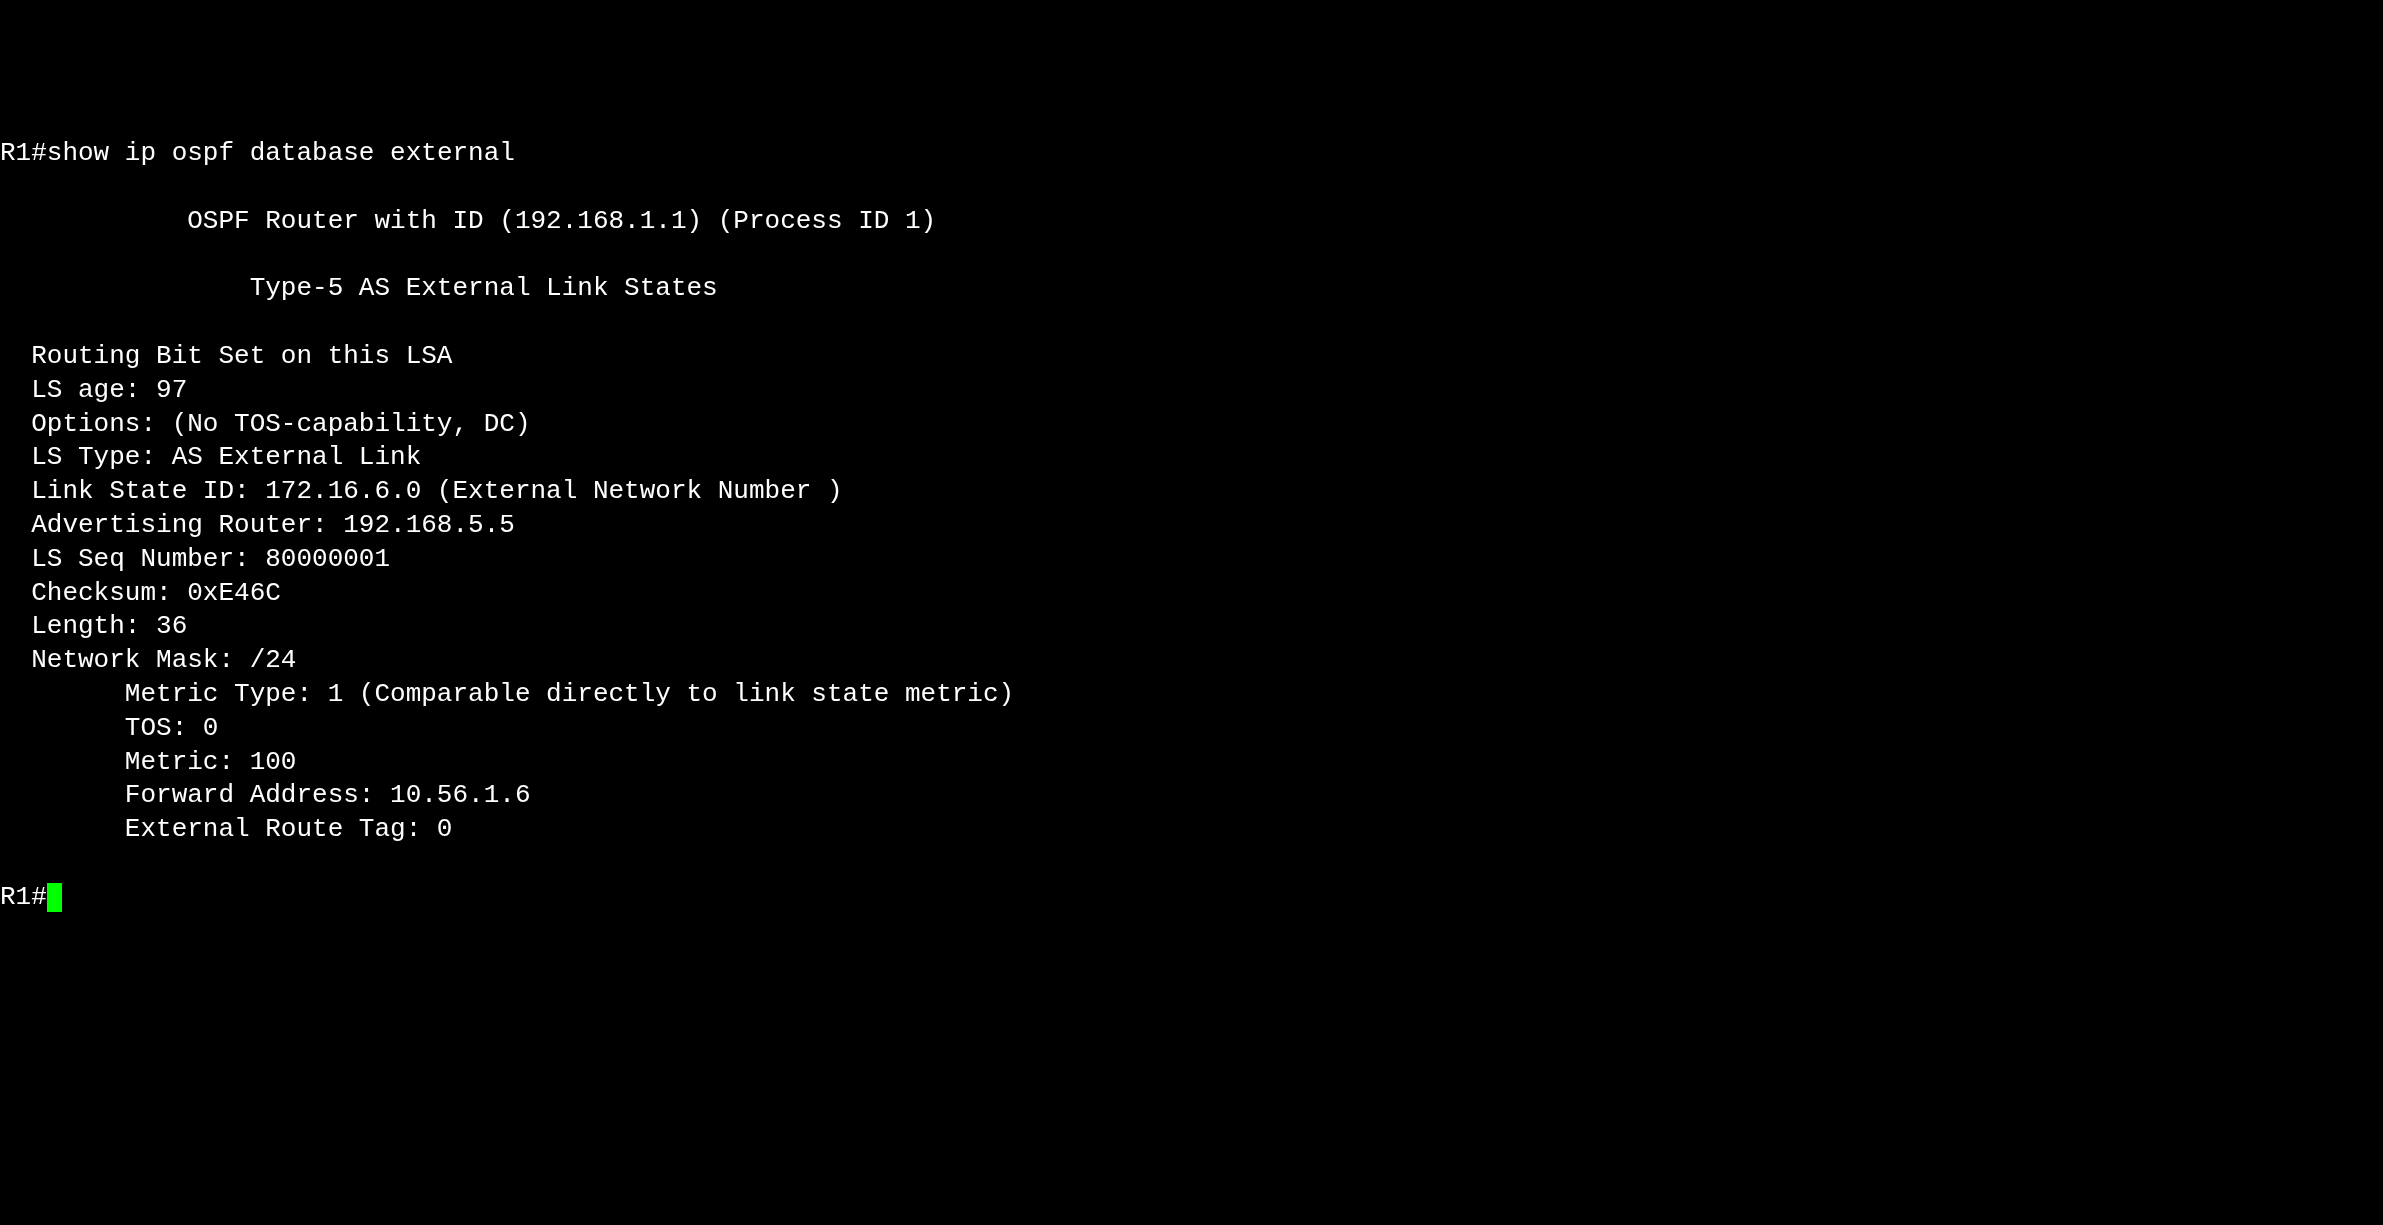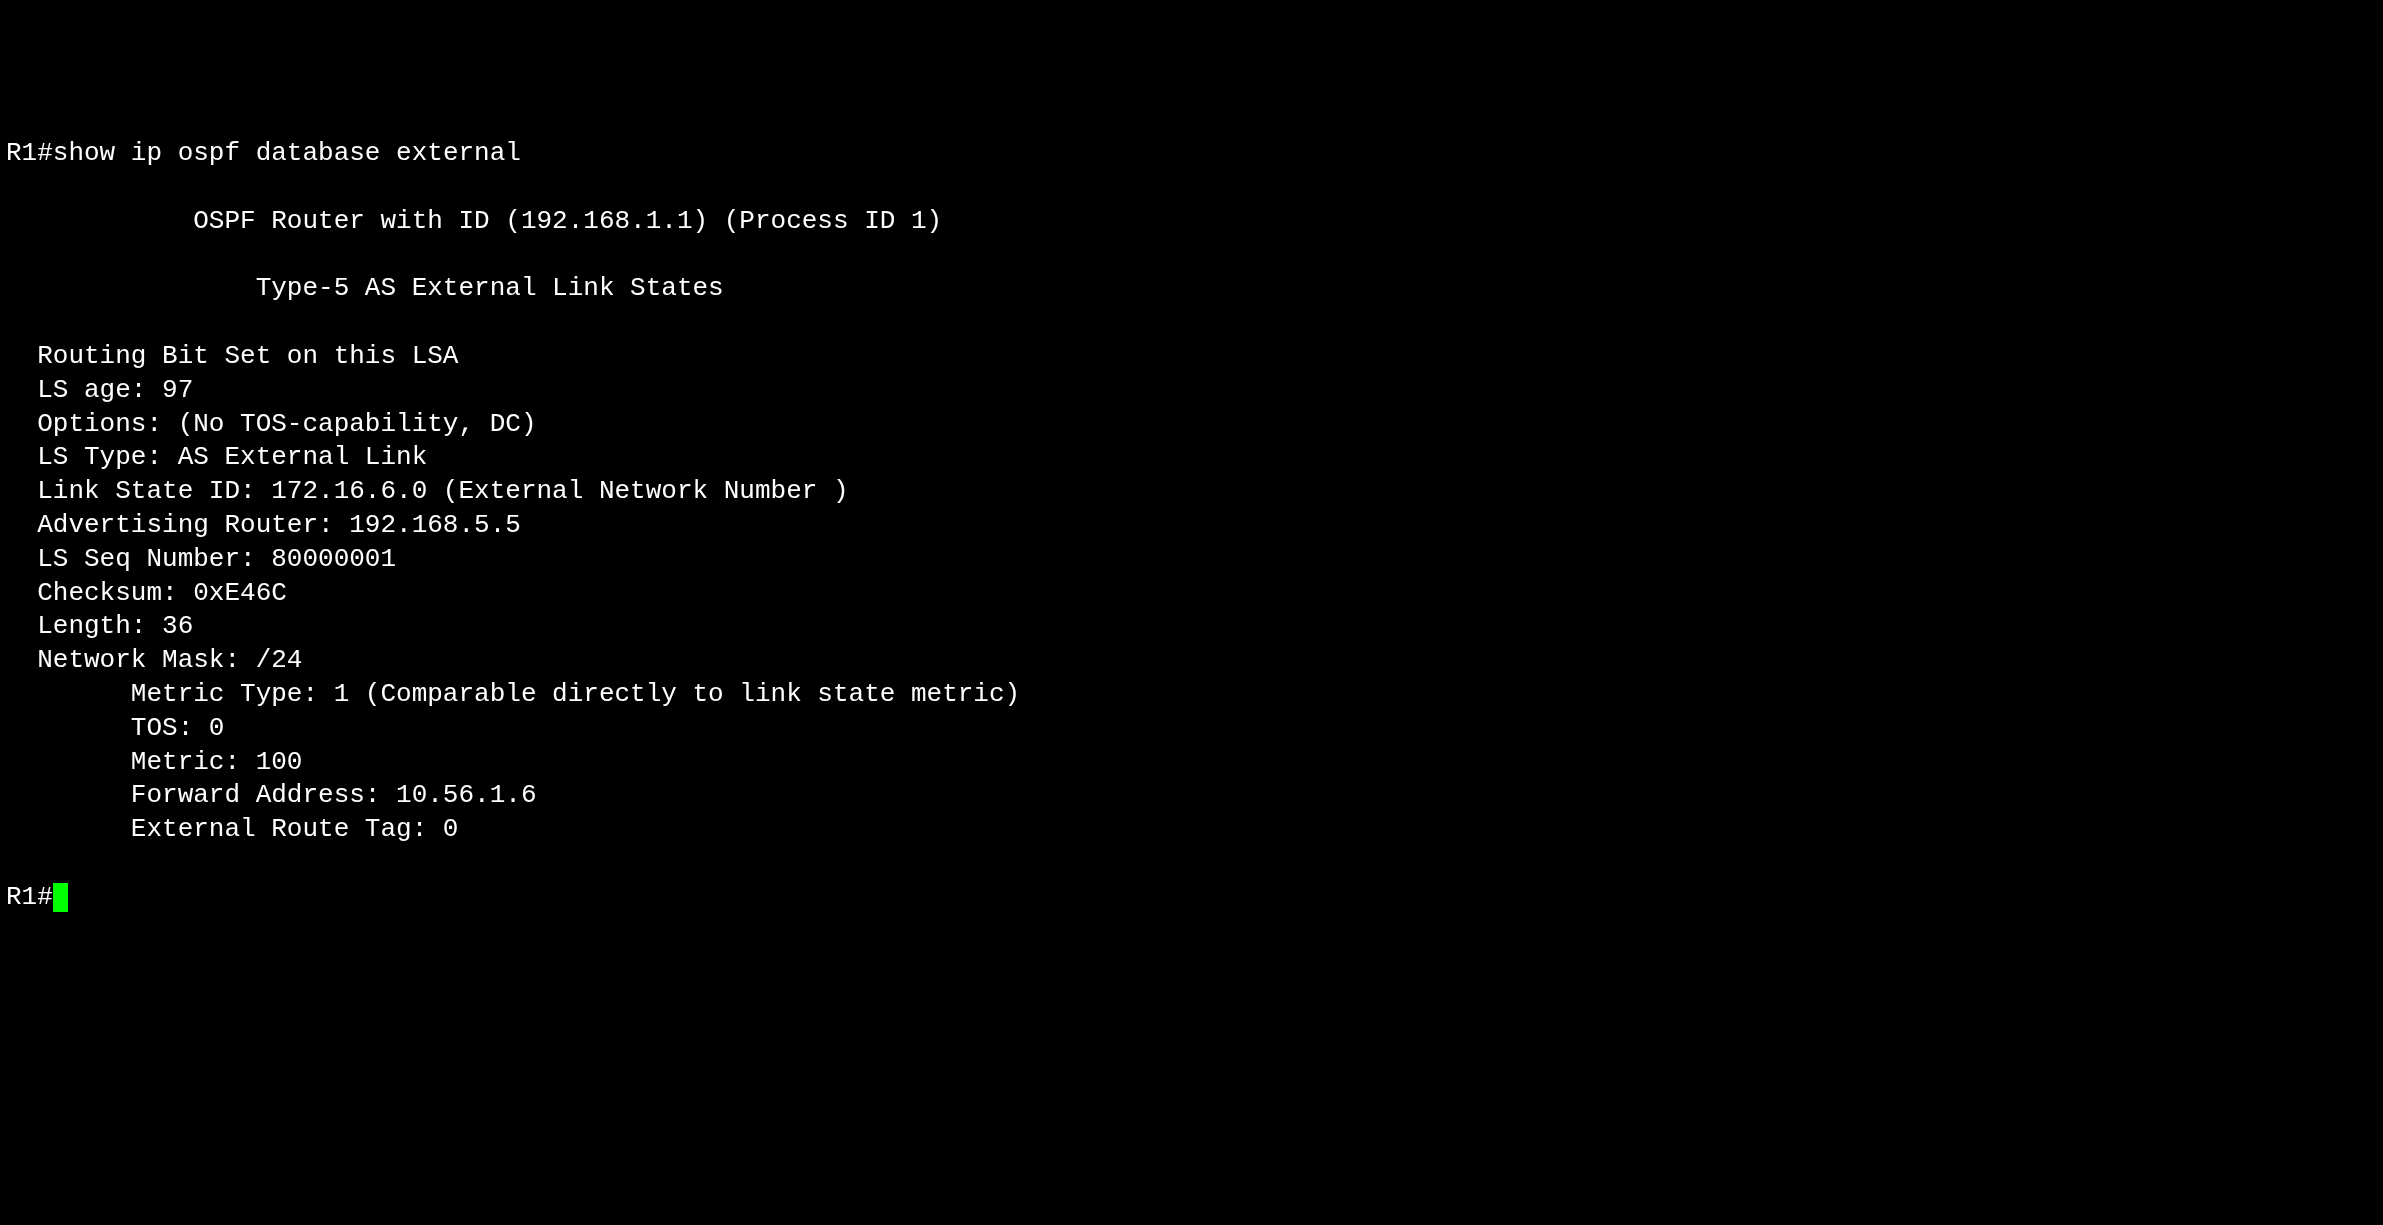--- a/index.html
+++ b/index.html
@@ -17,21 +17,20 @@
       white-space: pre;
       min-width: 2383px;
       min-height: 1225px;
     }
     .terminal {
       display: block;
     }
     .line {
       display: block;
       min-height: 1.3em;
-      padding-left: 6px;
     }
     .cursor {
       display: inline-block;
       background-color: #00ff00;
       width: 0.6em;
       height: 1.1em;
       vertical-align: text-bottom;
     }
   </style>
 </head>

